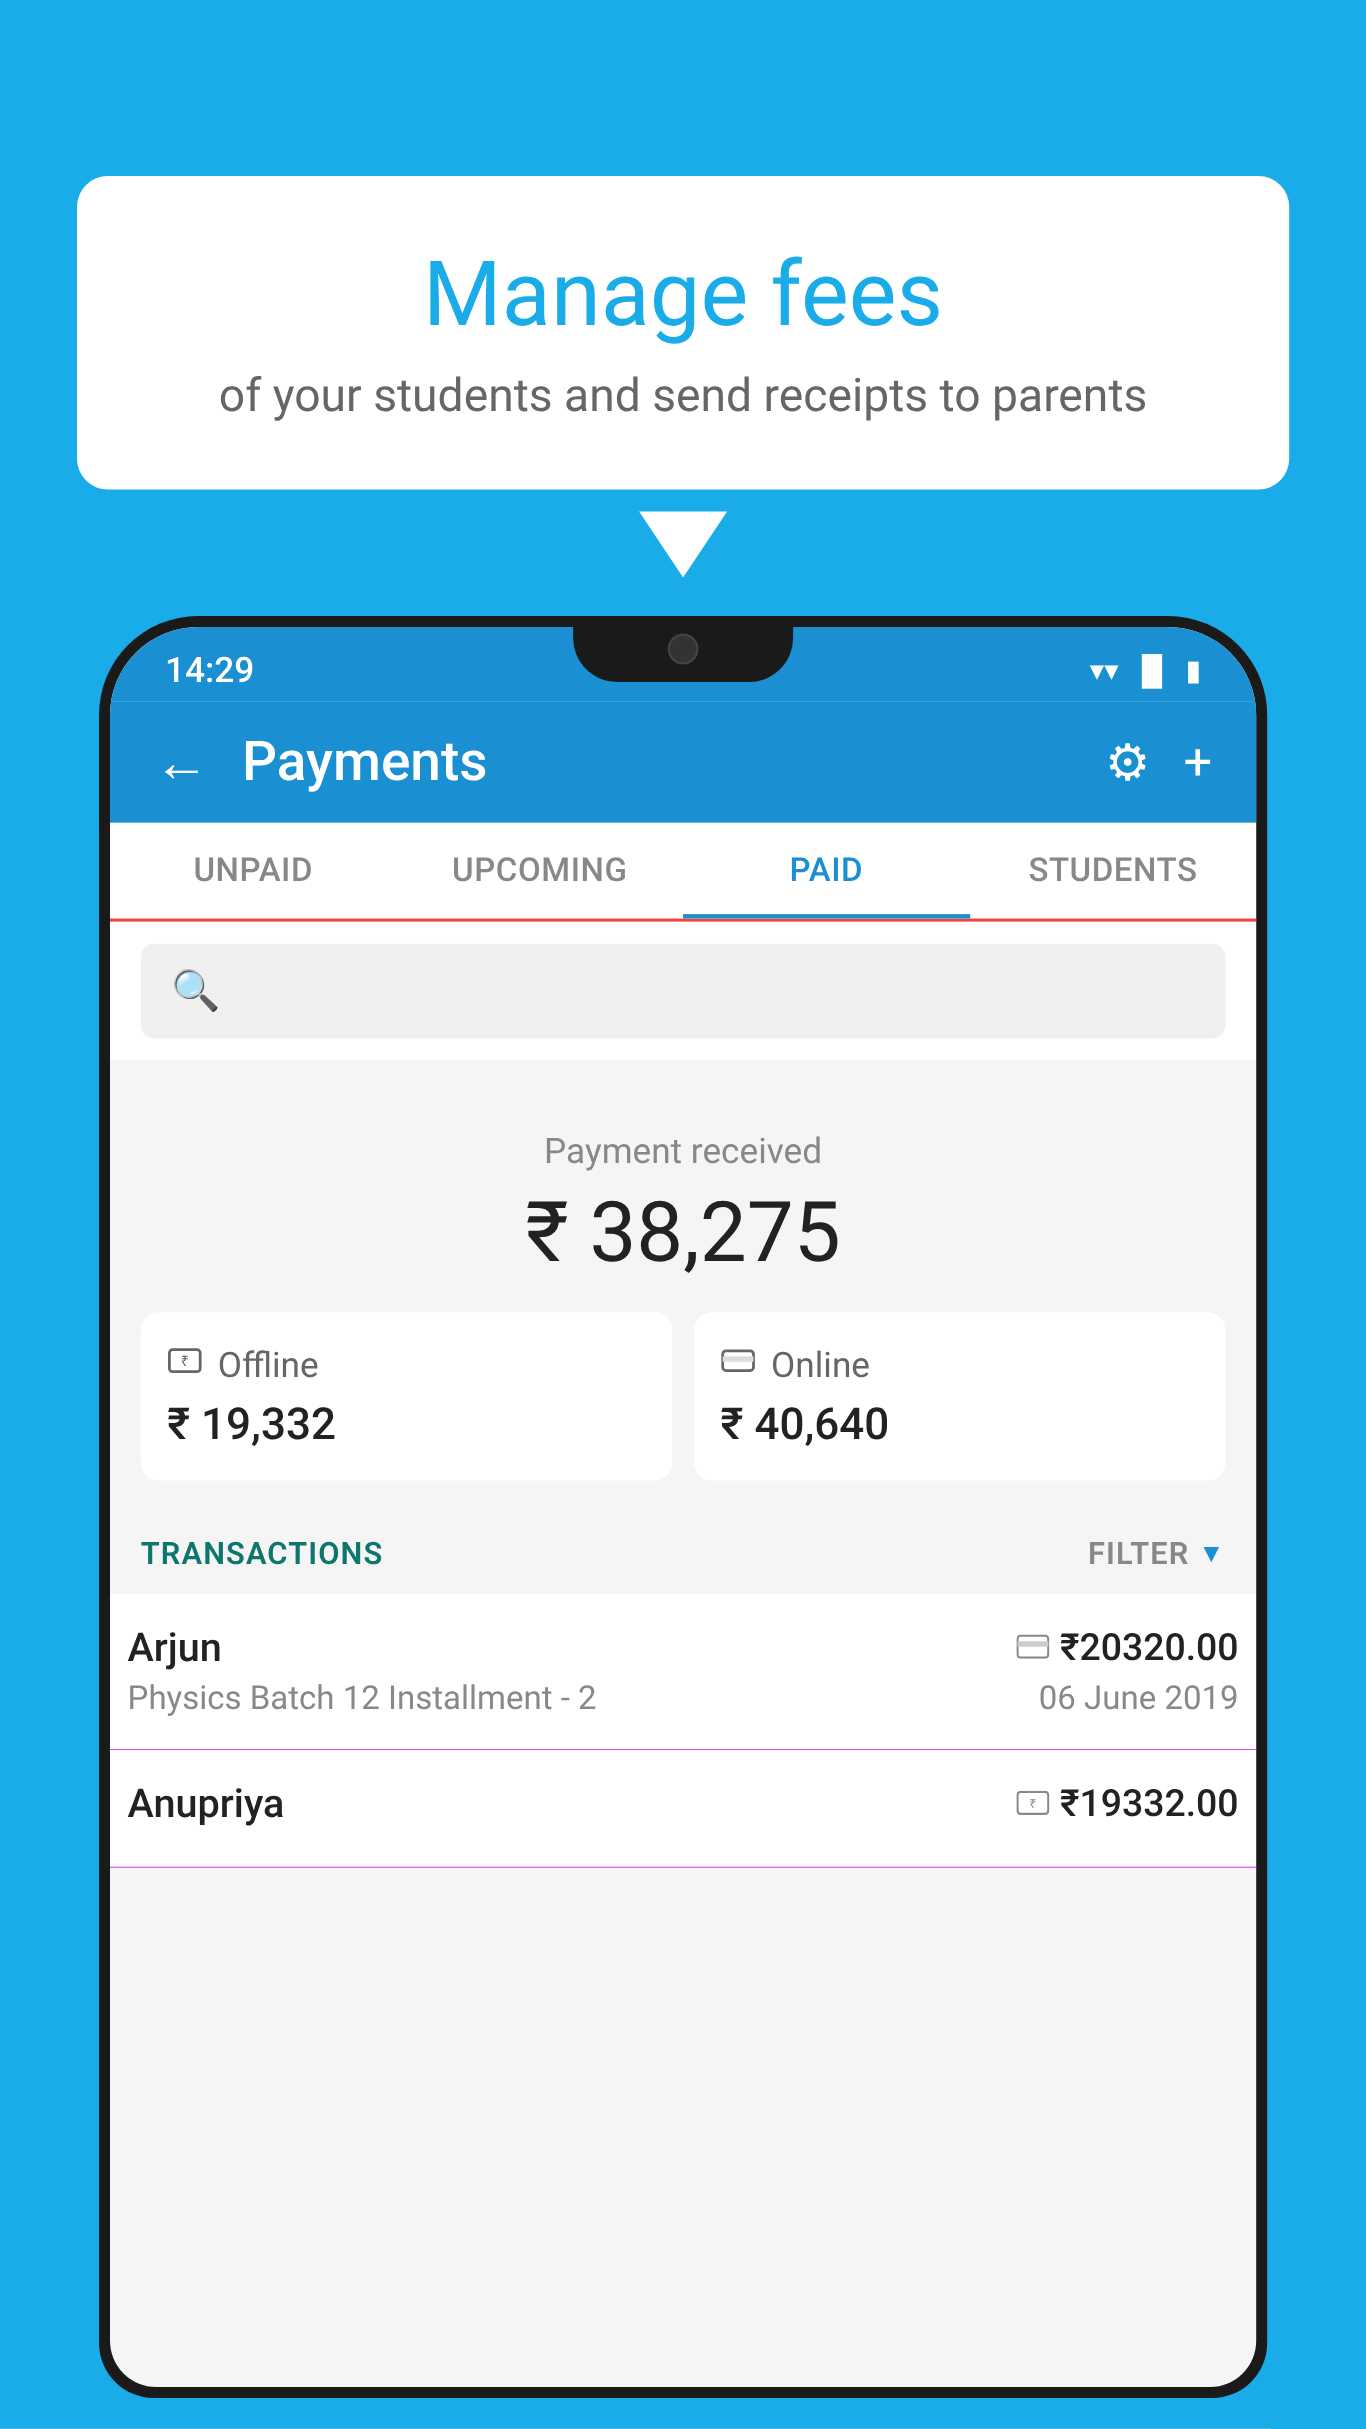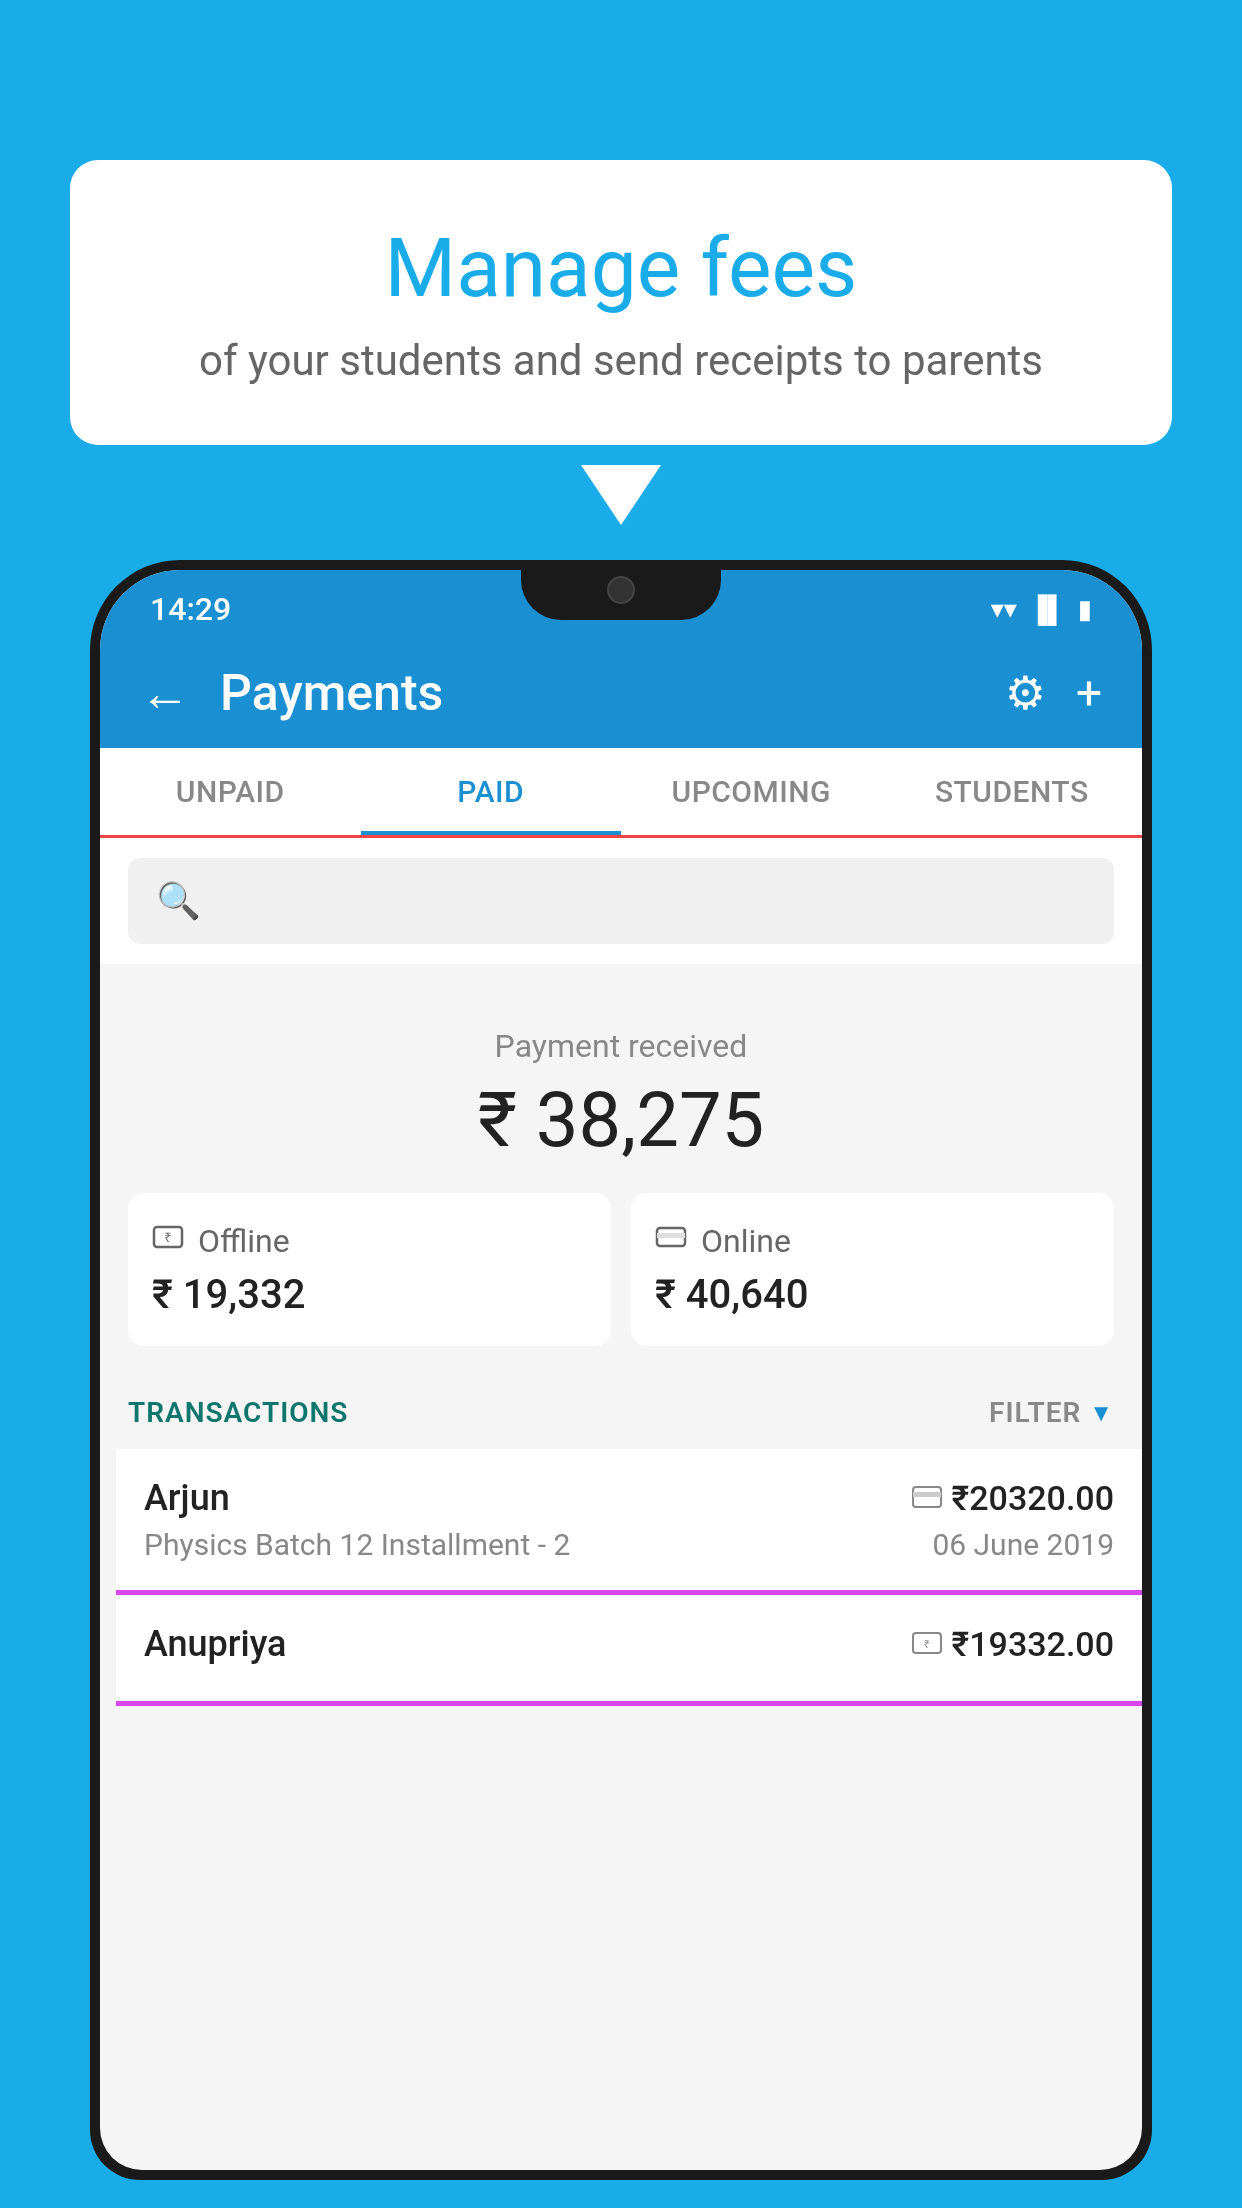--- a/index.html
+++ b/index.html
@@ -308,23 +308,22 @@
     }
 
     .filter-icon {
       color: #1a8fd1;
       font-size: 24px;
     }
 
     
     .transaction-item {
       background: white;
-      padding: 28px 28px;
-      border-bottom: 5px solid #d946ef;
-      margin-left: 16px;
+      padding: 28px 16px;
+      border-bottom: 1px solid #d946ef;
     }
 
     .transaction-row {
       display: flex;
       justify-content: space-between;
       align-items: center;
       margin-bottom: 8px;
     }
 
     .transaction-name {
@@ -399,25 +398,25 @@
         <span class="back-arrow">←</span>
         <span class="app-title">Payments</span>
         <span class="gear-icon">⚙</span>
         <span class="plus-icon">+</span>
       </div>
 
       <div class="tabs">
         <div class="tab">
           <span>UNPAID</span>
         </div>
+        <div class="tab">
+          <span>UPCOMING</span>
+        </div>
         <div class="tab active">
           <span>PAID</span>
-        </div>
-        <div class="tab">
-          <span>UPCOMING</span>
         </div>
         <div class="tab">
           <span>STUDENTS</span>
         </div>
       </div>
 
       <div class="search-container">
         <div class="search-bar">
           <span class="search-icon-wrap">🔍</span>
         </div>

